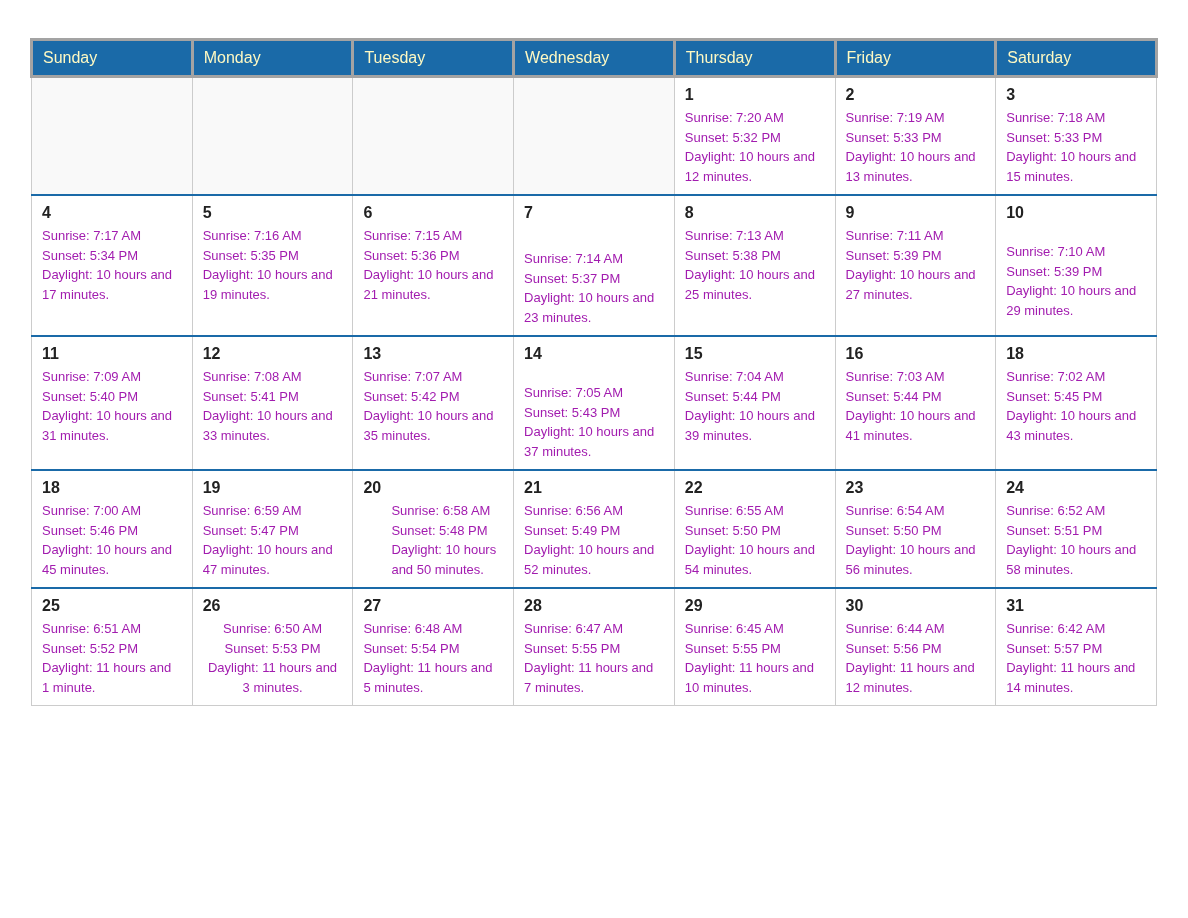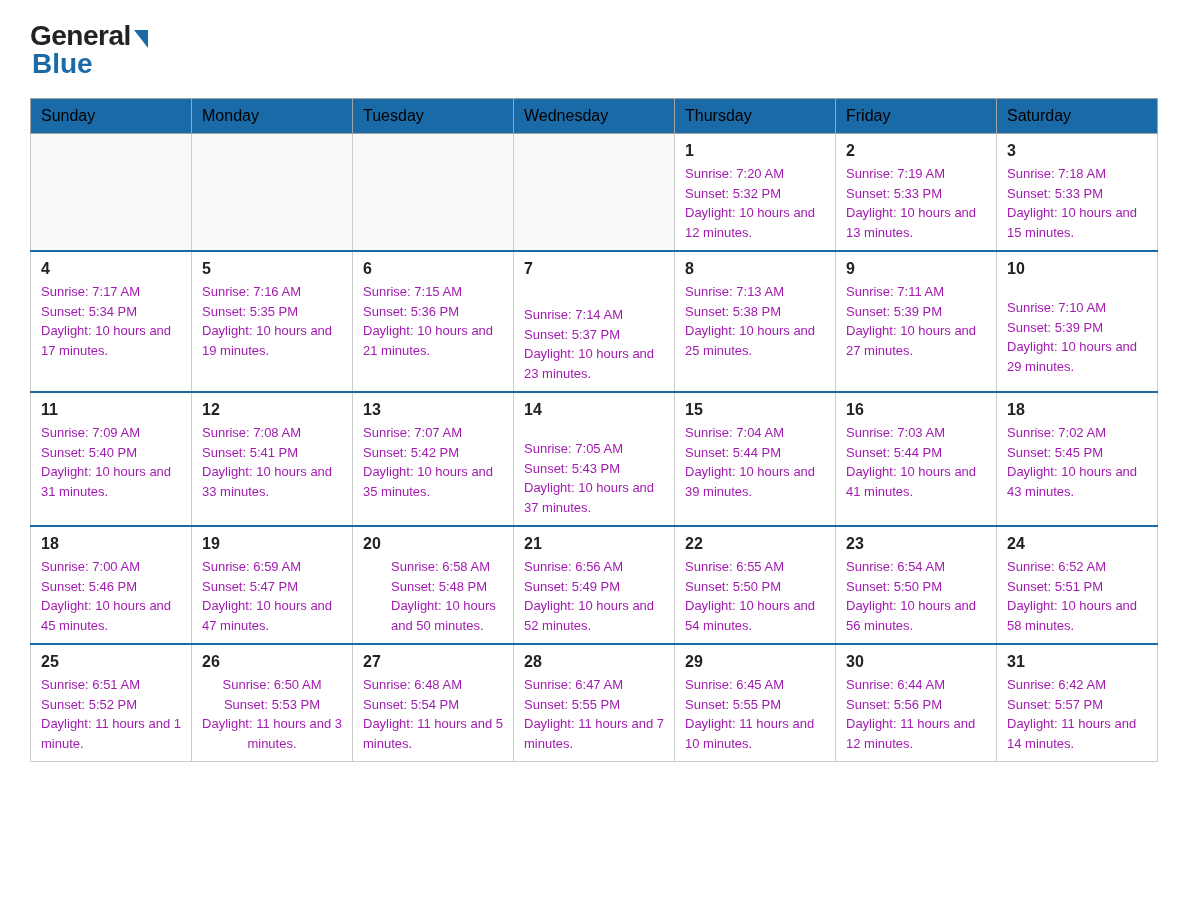--- a/index.html
+++ b/index.html
@@ -60,26 +60,26 @@
       font-size: 20px;
       color: #444;
       margin-top: 4px;
     }
     .calendar {
       width: 100%;
       border-collapse: collapse;
     }
     .calendar th {
       background-color: #1a6aa8;
-      color: #000000;
+      color: #fef9c3;
       font-size: 16px;
       font-weight: normal;
       padding: 8px 10px;
       text-align: left;
-      border: 1px solid #a3a3a3;
+      border: 3px solid #a3a3a3;
     }
     .calendar td {
       vertical-align: top;
       padding: 8px 10px;
       border: 1px solid #ccc;
       width: 14.28%;
       font-size: 13px;
       color: #222;
       min-height: 100px;
     }
@@ -99,27 +99,20 @@
       background: #f9f9f9;
     }
     .row-top-border td {
       border-top: 2px solid #1a6aa8;
     }
   </style>
 </head>
 <body>
 
 <div class="header">
-  <div class="logo">
-    <div class="logo-top">
-      <span class="logo-general">General</span>
-      <div class="logo-arrow"></div>
-    </div>
-    <span class="logo-blue">Blue</span>
-  </div>
 </div>
 
 <table class="calendar">
   <thead>
     <tr>
     <th>Sunday</th>
         <th>Monday</th>
         <th>Tuesday</th>
         <th>Wednesday</th>
         <th>Thursday</th>

